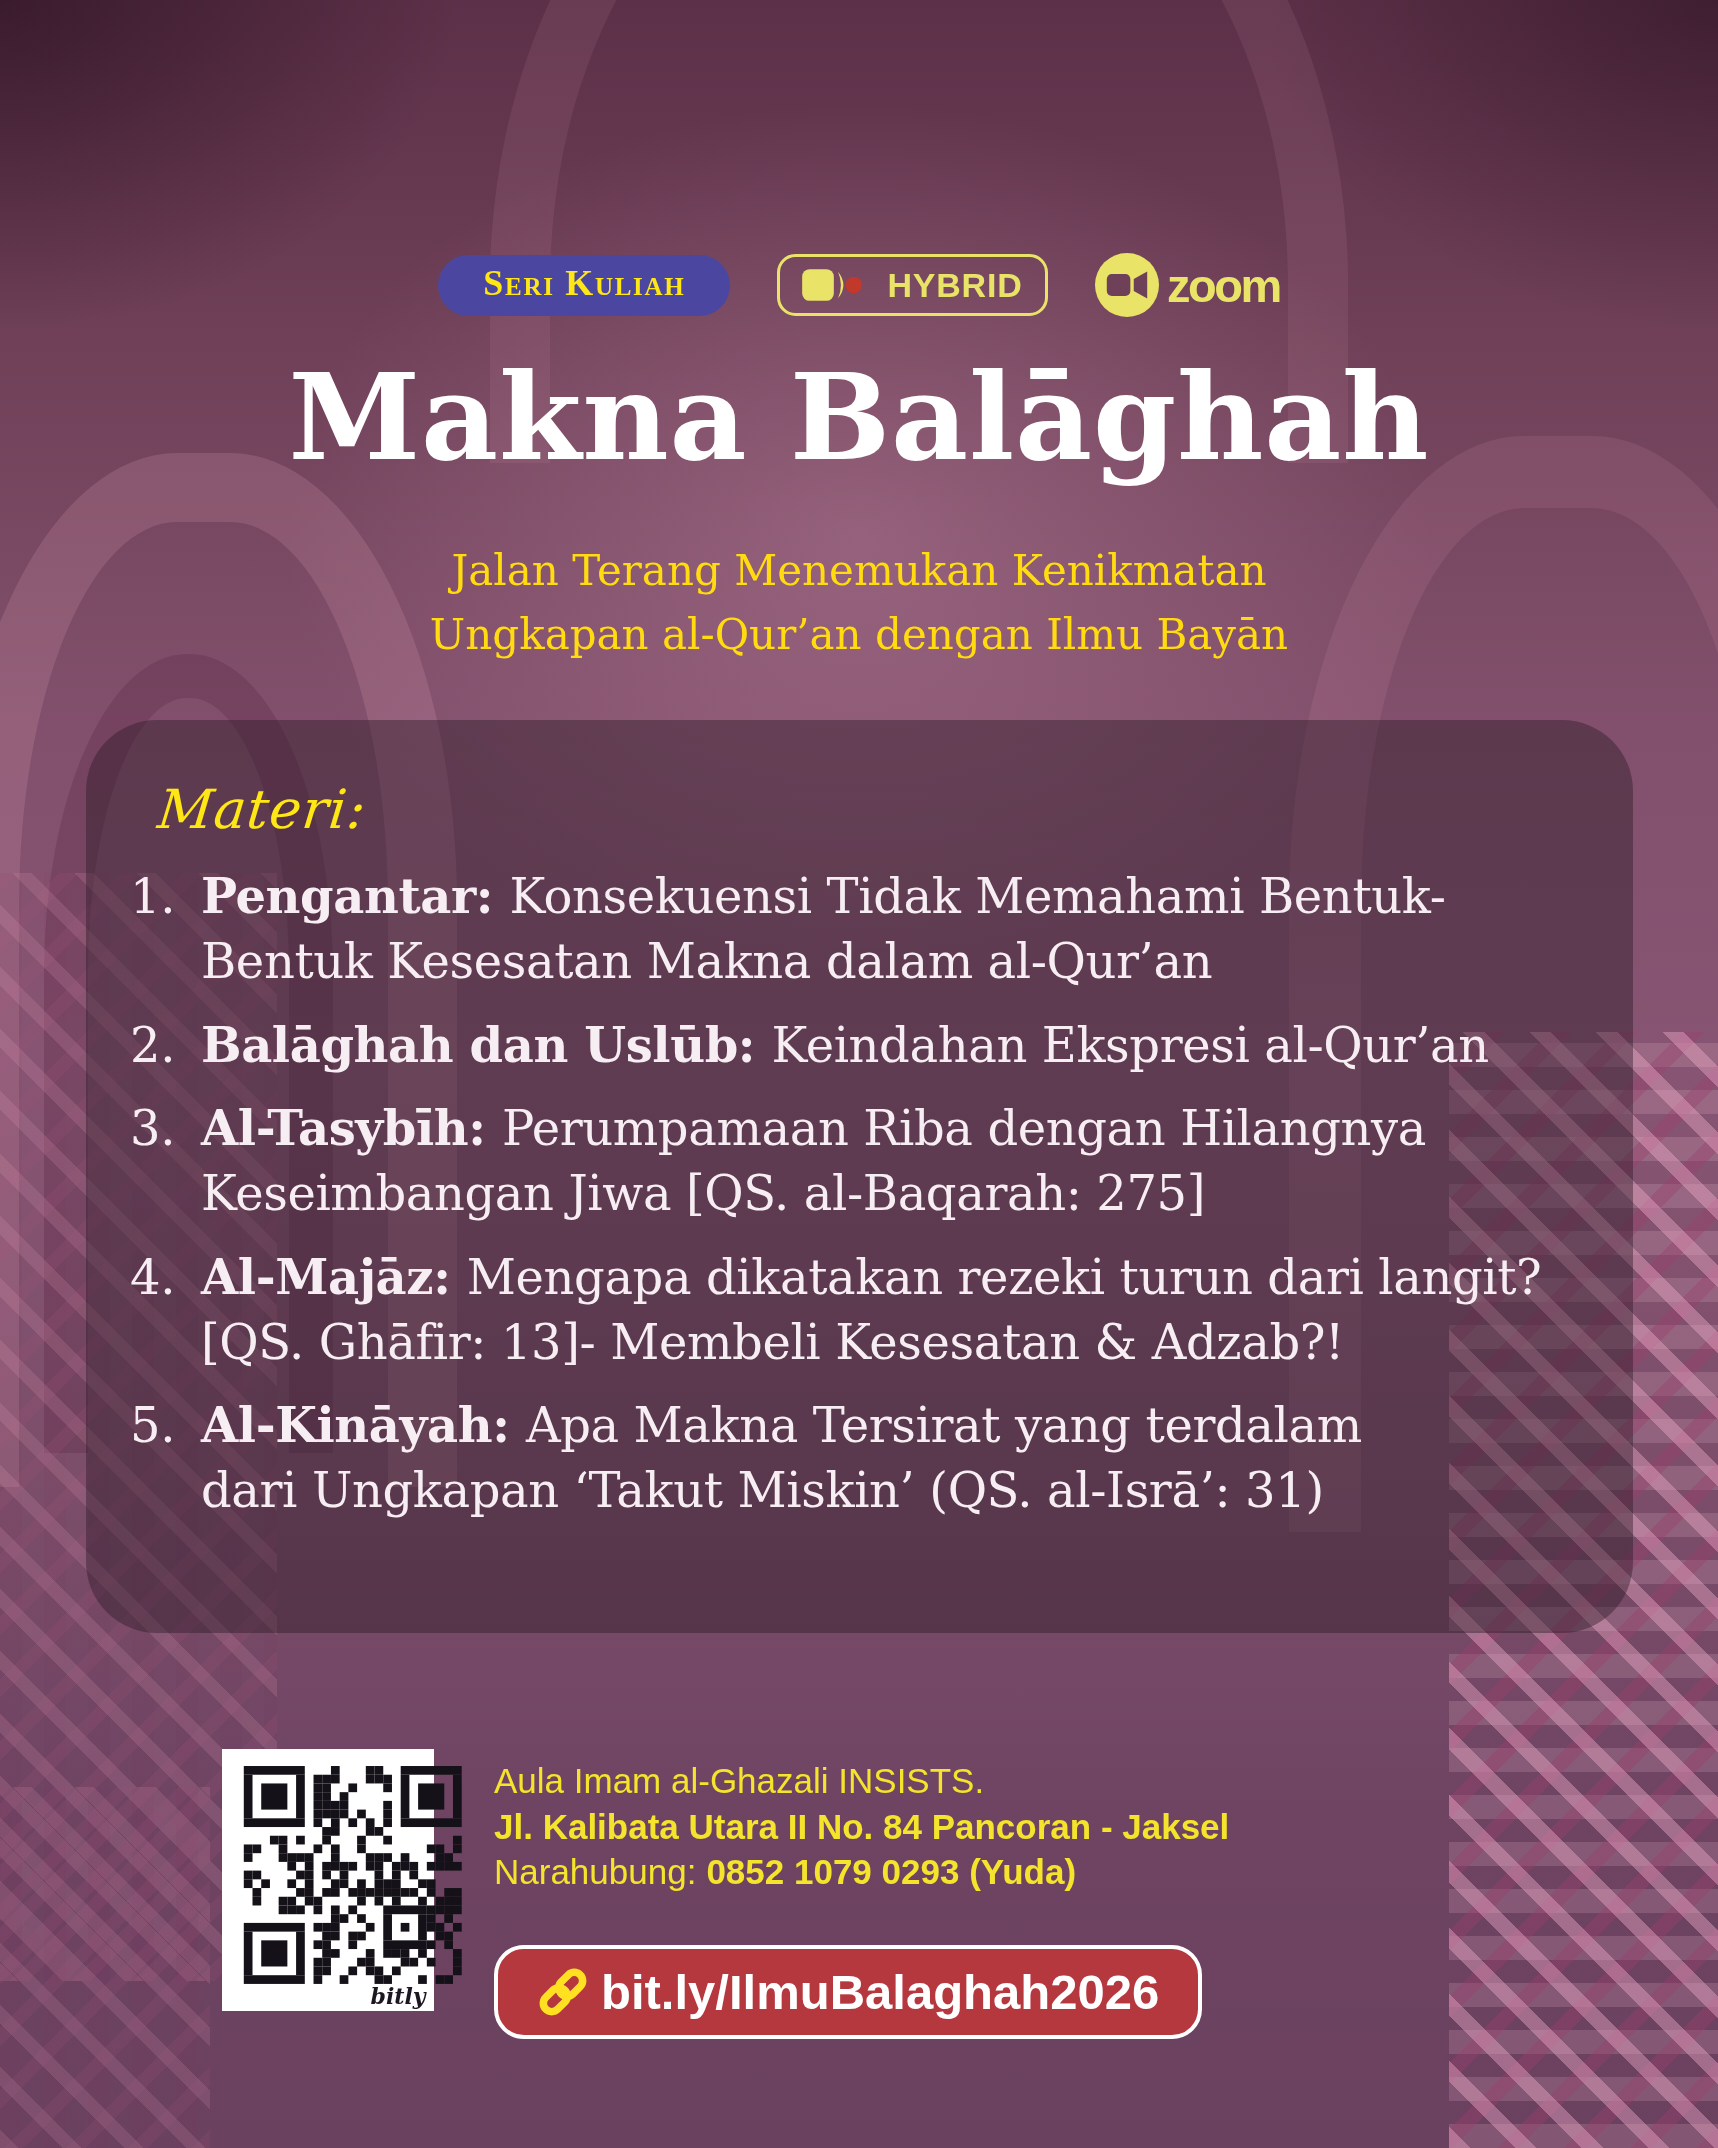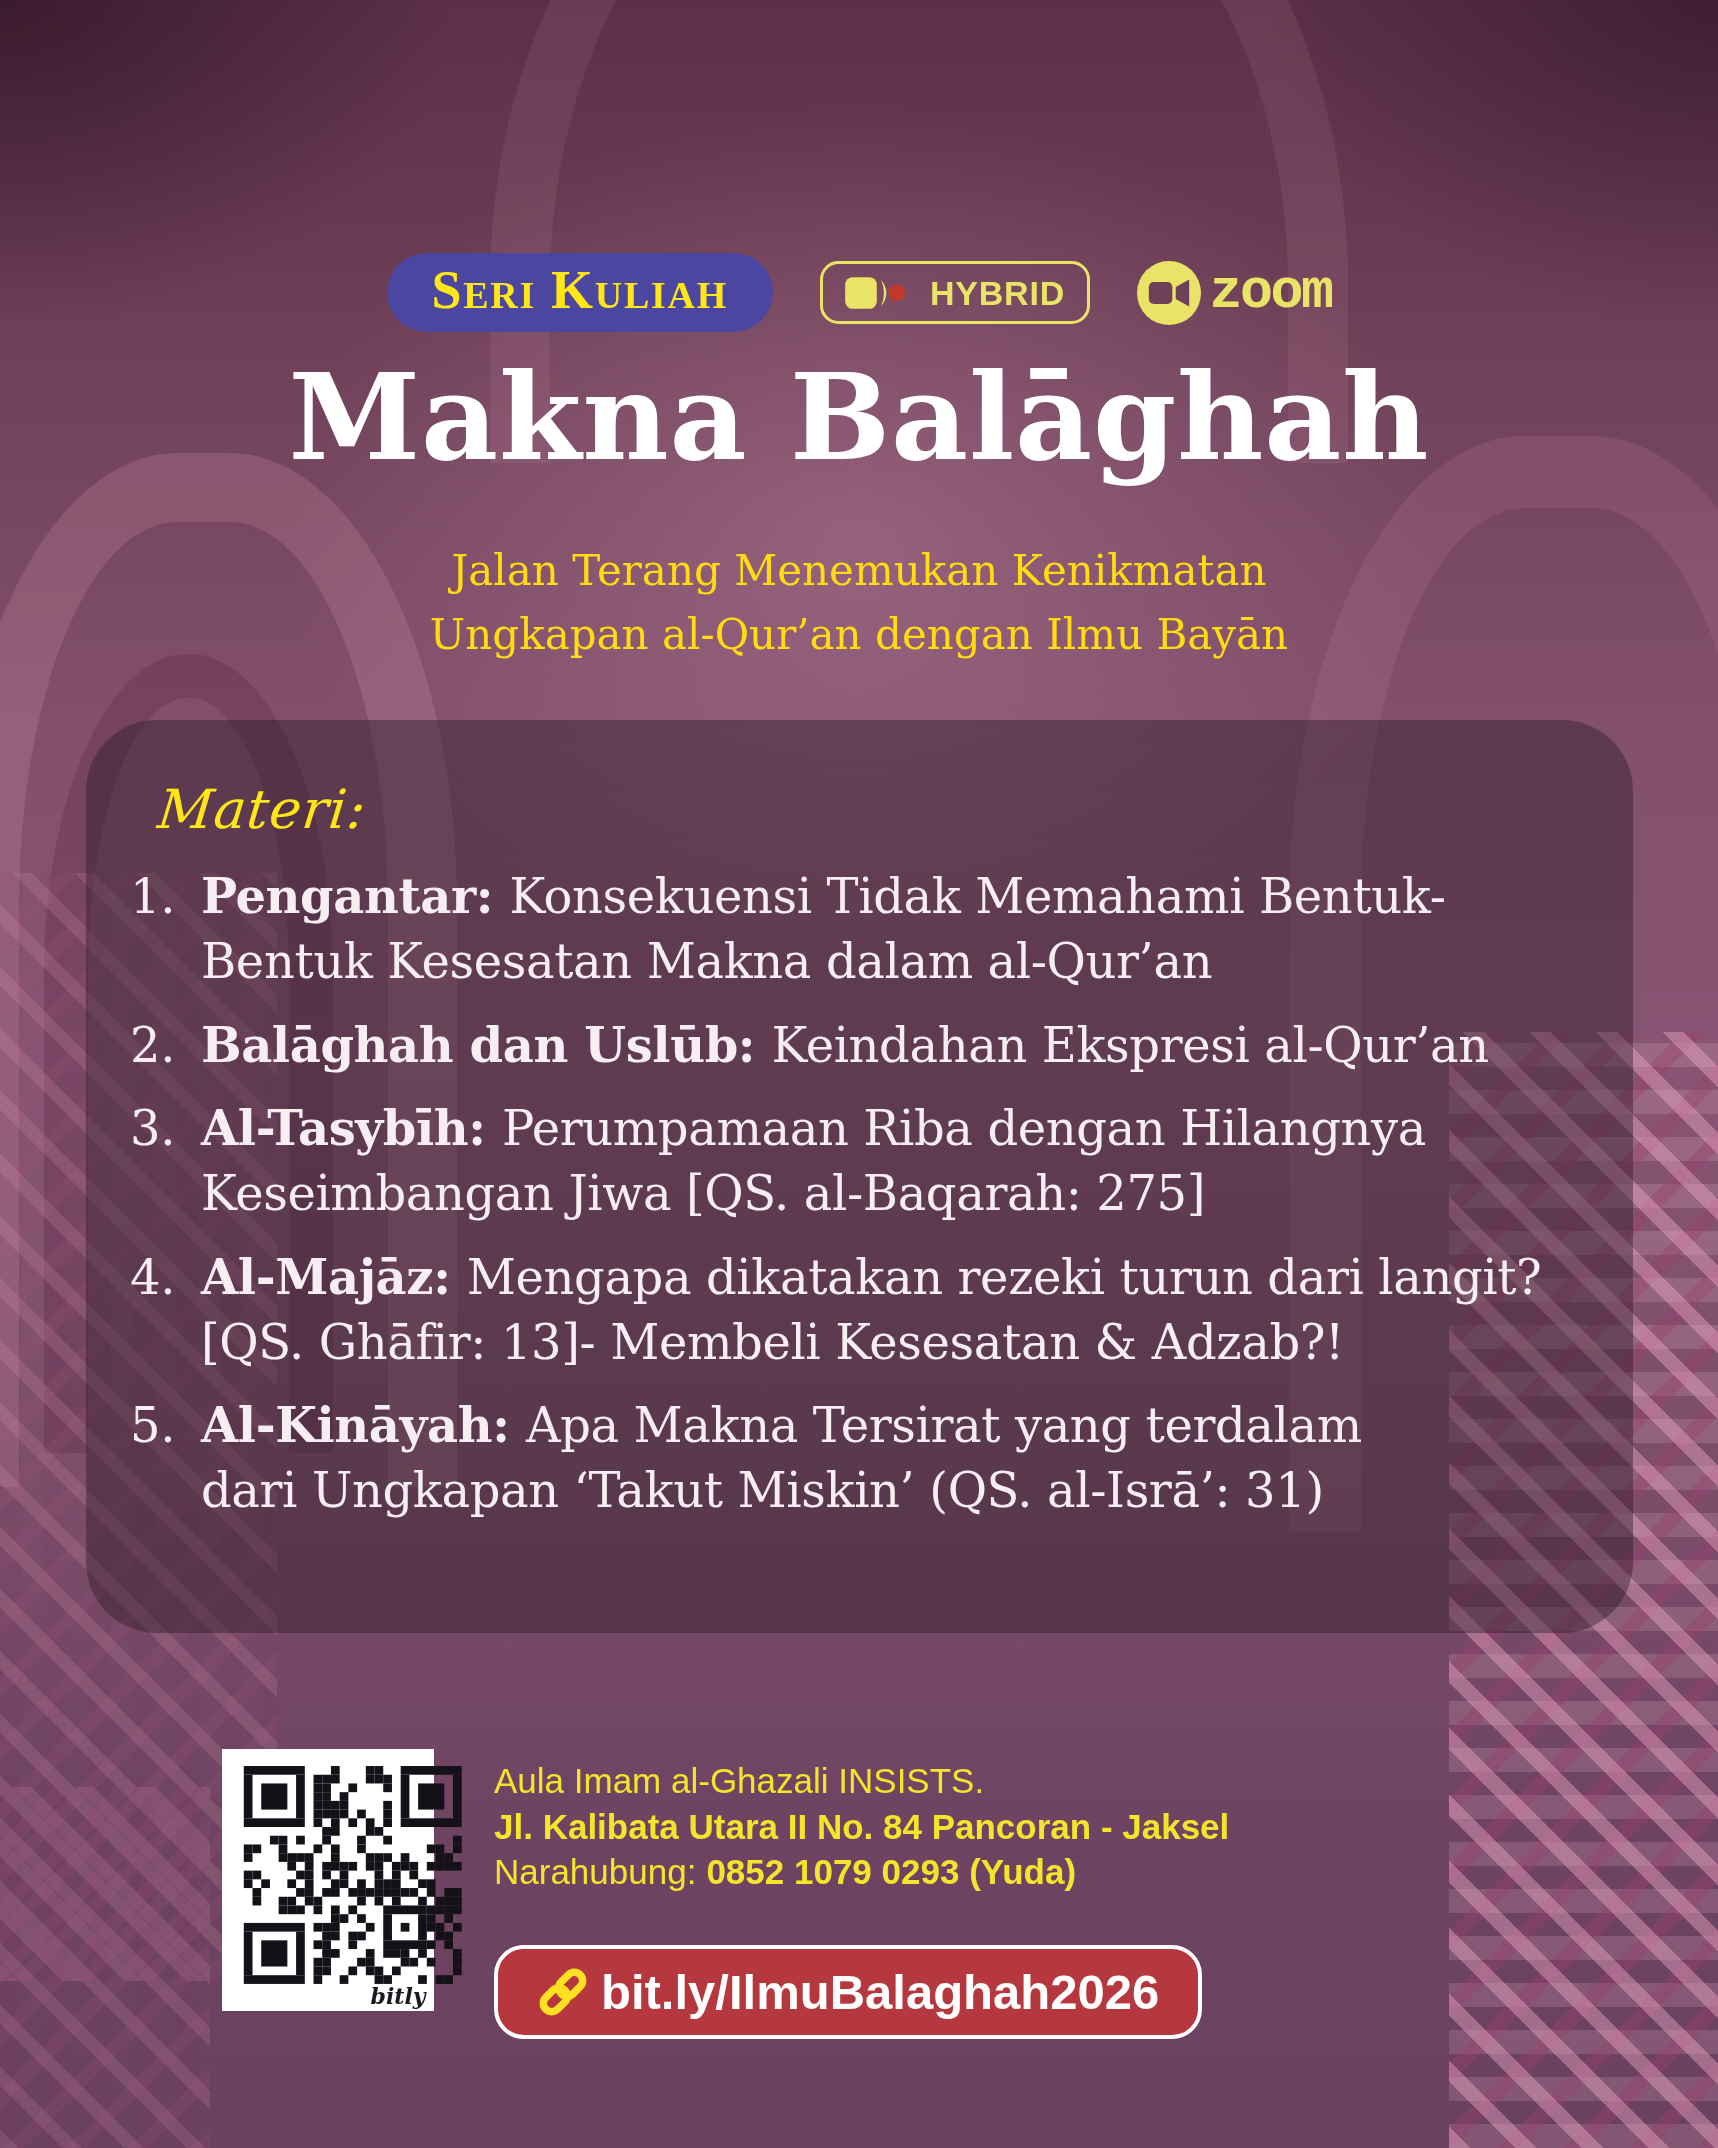--- a/index.html
+++ b/index.html
@@ -37,27 +37,27 @@
       repeating-linear-gradient(45deg,  rgba(243,173,203,.45) 0 15px, rgba(0,0,0,0) 15px 47px),
       repeating-linear-gradient(-45deg, rgba(158,62,108,.40)  0 15px, rgba(0,0,0,0) 15px 47px),
       repeating-linear-gradient(0deg,   rgba(255,205,222,.18) 0 23.5px, rgba(0,0,0,0) 23.5px 47px); }
   .tiles.bleft  { left:0; bottom:0; width:210px; height:361px; opacity:.5; }
 
   
   .badges { position:absolute; top:253px; left:0; width:100%;
     display:flex; justify-content:center; align-items:center; gap:47px; }
   .pill { background:#4b47a1; color:#ffe715; border-radius:47px; padding:10px 45px 15px;
     font-family:"Liberation Serif", serif; font-weight:700; font-variant:small-caps;
-    font-size:54px; letter-spacing:1.7px; line-height:1; }
+    font-size:36px; letter-spacing:1.7px; line-height:1; }
   .hybrid { display:flex; align-items:center; gap:23px; border:3.4px solid #e9e468;
     border-radius:18.5px; padding:8.4px 22px; }
   .hybrid-label { color:#e9e468; font-weight:700; font-size:34px; letter-spacing:0.8px; line-height:1; }
   .zoomlogo { display:flex; align-items:center; gap:8.4px; }
-  .zoom-label { color:#e9e468; font-family:Liberation Mono, monospace; font-weight:700;
-    font-size:55px; letter-spacing:-2.5px; line-height:1; }
+  .zoom-label { color:#e9e468; font-family:Liberation Sans, sans-serif; font-weight:700;
+    font-size:47px; letter-spacing:-2.5px; line-height:1; }
 
   
   .title { position:absolute; top:352px; left:0; width:100%; text-align:center;
     font-family:"DejaVu Serif", serif; font-weight:700; font-size:119px; line-height:1.1;
     color:#ffffff; letter-spacing:0.8px; }
   .subtitle { position:absolute; top:539px; left:0; width:100%; text-align:center;
     font-family:"DejaVu Serif", serif; font-size:42px; line-height:64px; color:#ffdb10; }
 
   
   .card { position:absolute; top:720px; left:86px; width:1547px; height:913px;

